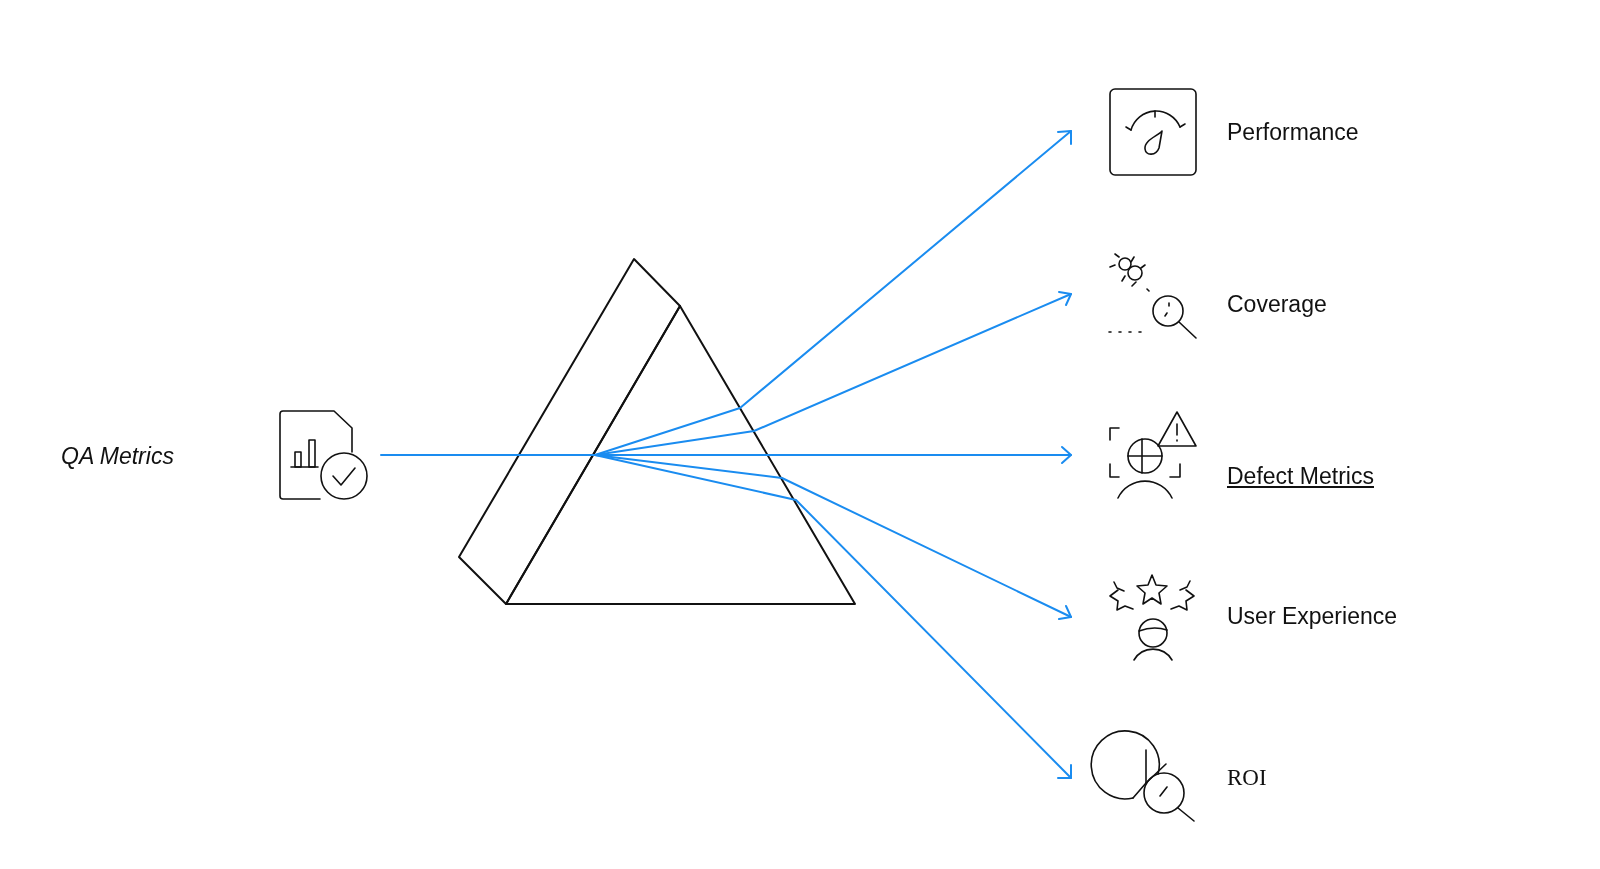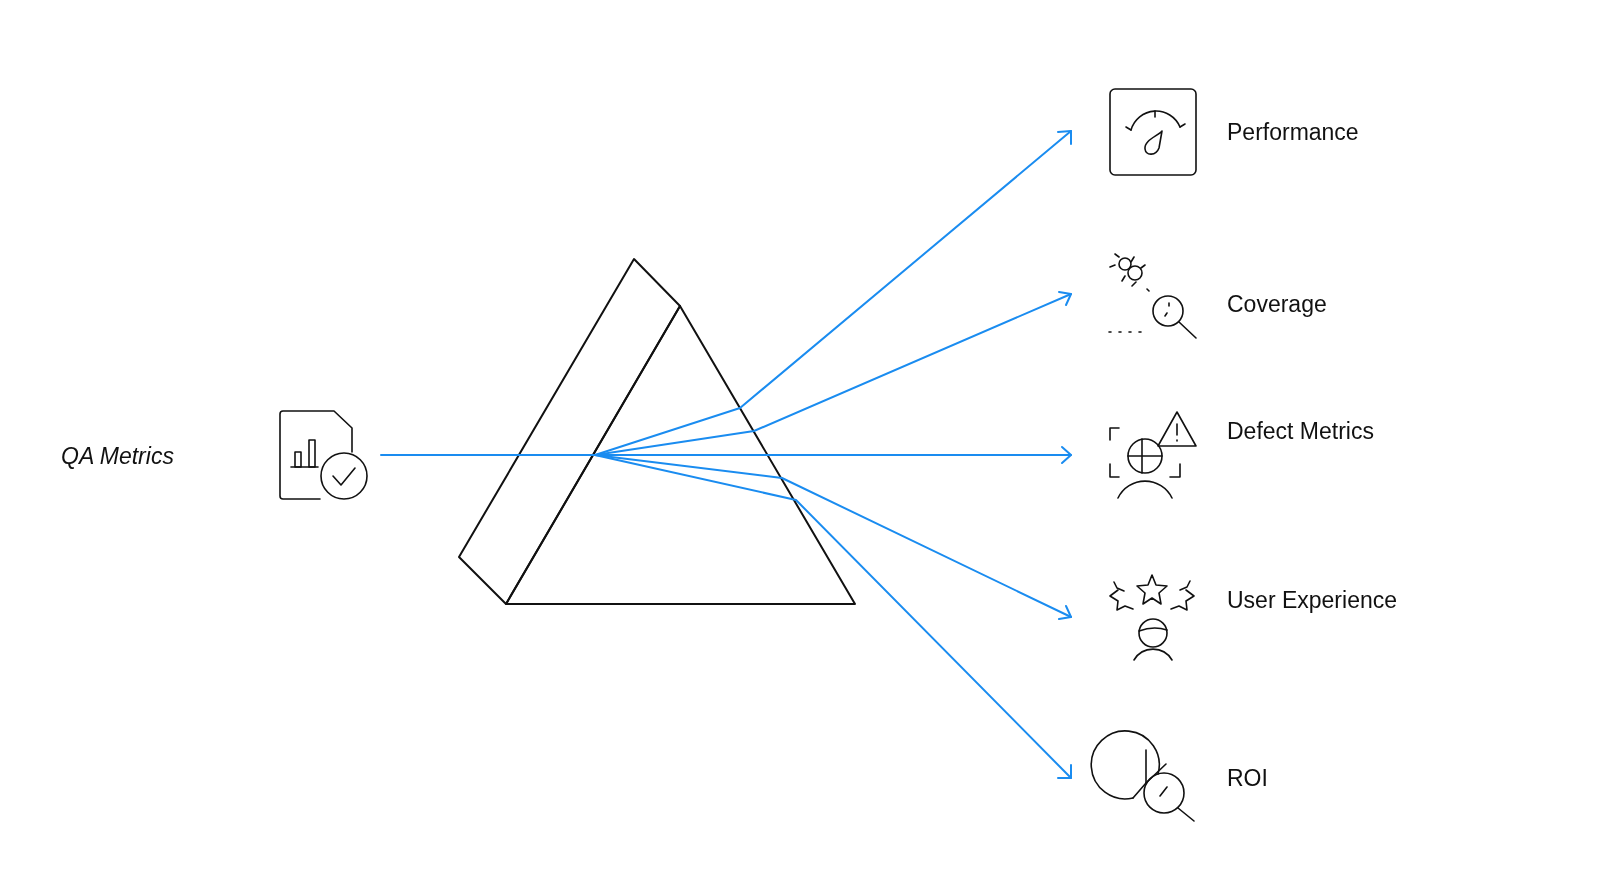--- a/index.html
+++ b/index.html
@@ -95,15 +95,15 @@
     <circle cx="1164" cy="793" r="20"></circle>
     <path d="M1178,808 L1194,821"></path>
     <path d="M1160,796 l7,-9"></path>
   </g>
 </svg>
 
 <div class="label source-label">QA Metrics</div>
 
 <div class="label out-label" style="top:112px;">Performance</div>
 <div class="label out-label" style="top:284px;">Coverage</div>
-<div class="label out-label" style="top:411px;">Defect Metrics</div>
-<div class="label out-label" style="top:580px;">User Experience</div>
-<div class="label out-label" style="top:758px;">ROI</div>
+<div class="label out-label" style="top:456px;text-decoration:underline;">Defect Metrics</div>
+<div class="label out-label" style="top:596px;">User Experience</div>
+<div class="label out-label" style="top:758px;font-family:Liberation Serif, serif;">ROI</div>
 
 </body></html>

